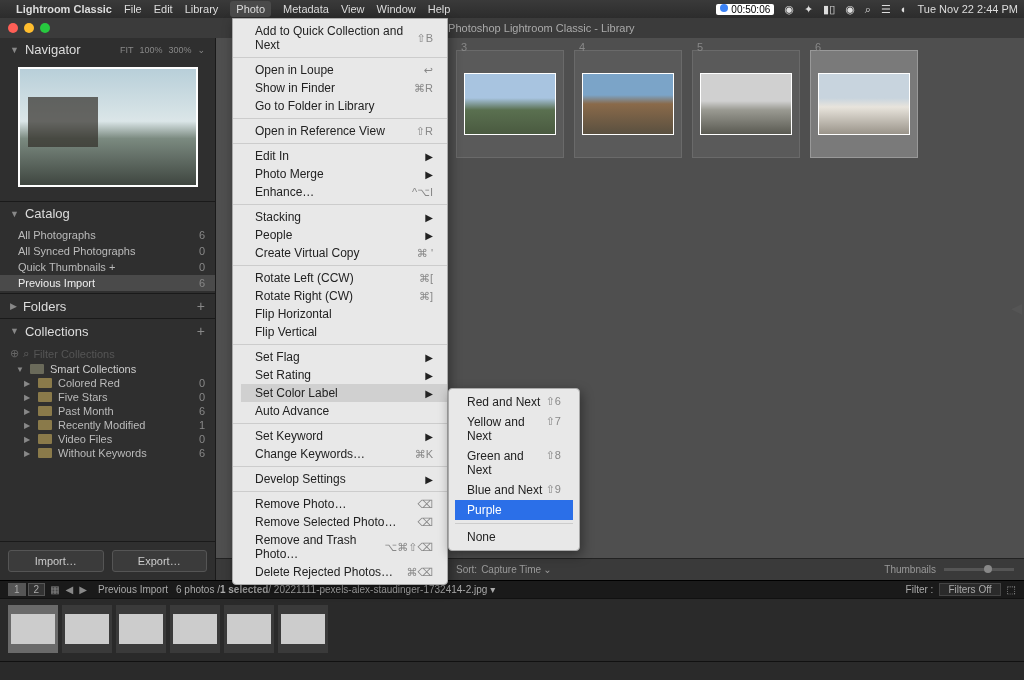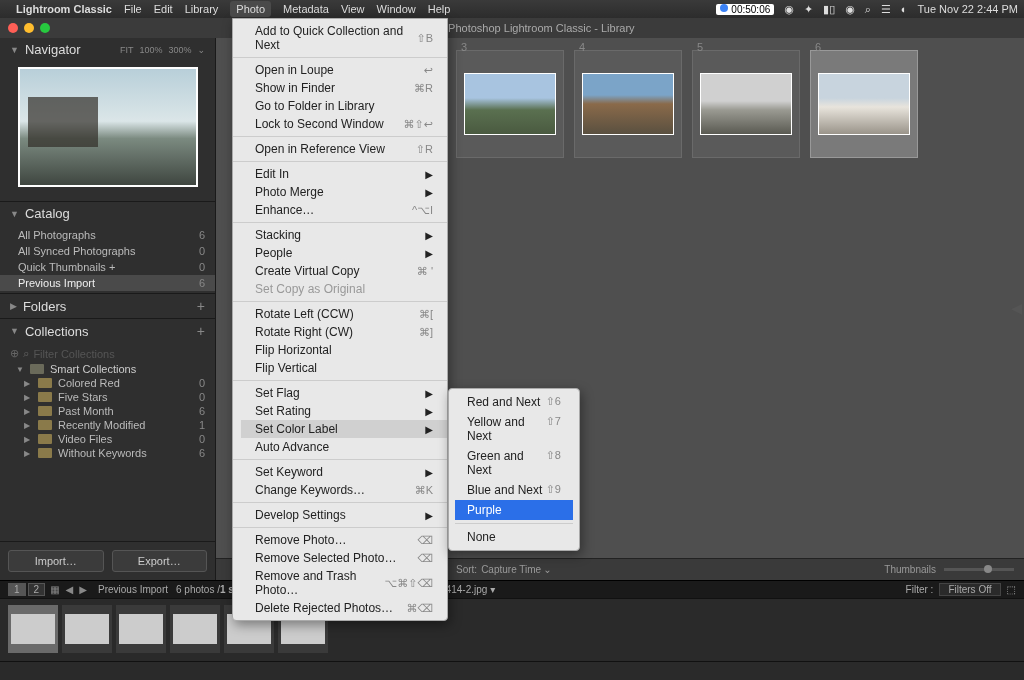--- a/index.html
+++ b/index.html
@@ -341,24 +341,20 @@
       <span>Open in Loupe</span>
       <span class="sc">↩</span>
     </div>
     <div class="mi">
       <span>Show in Finder</span>
       <span class="sc">⌘R</span>
     </div>
     <div class="mi">
       <span>Go to Folder in Library</span>
     </div>
-    <div class="mi">
-      <span>Lock to Second Window</span>
-      <span class="sc">⌘⇧↩</span>
-    </div>
     <div class="sep"></div>
     <div class="mi">
       <span>Open in Reference View</span>
       <span class="sc">⇧R</span>
     </div>
     <div class="sep"></div>
     <div class="mi">
       <span>Edit In</span>
       <span class="arr">▶</span>
     </div>
@@ -376,23 +372,20 @@
       <span class="arr">▶</span>
     </div>
     <div class="mi">
       <span>People</span>
       <span class="arr">▶</span>
     </div>
     <div class="mi">
       <span>Create Virtual Copy</span>
       <span class="sc">⌘ '</span>
     </div>
-    <div class="mi disabled">
-      <span>Set Copy as Original</span>
-    </div>
     <div class="sep"></div>
     <div class="mi">
       <span>Rotate Left (CCW)</span>
       <span class="sc">⌘[</span>
     </div>
     <div class="mi">
       <span>Rotate Right (CW)</span>
       <span class="sc">⌘]</span>
     </div>
     <div class="mi">

